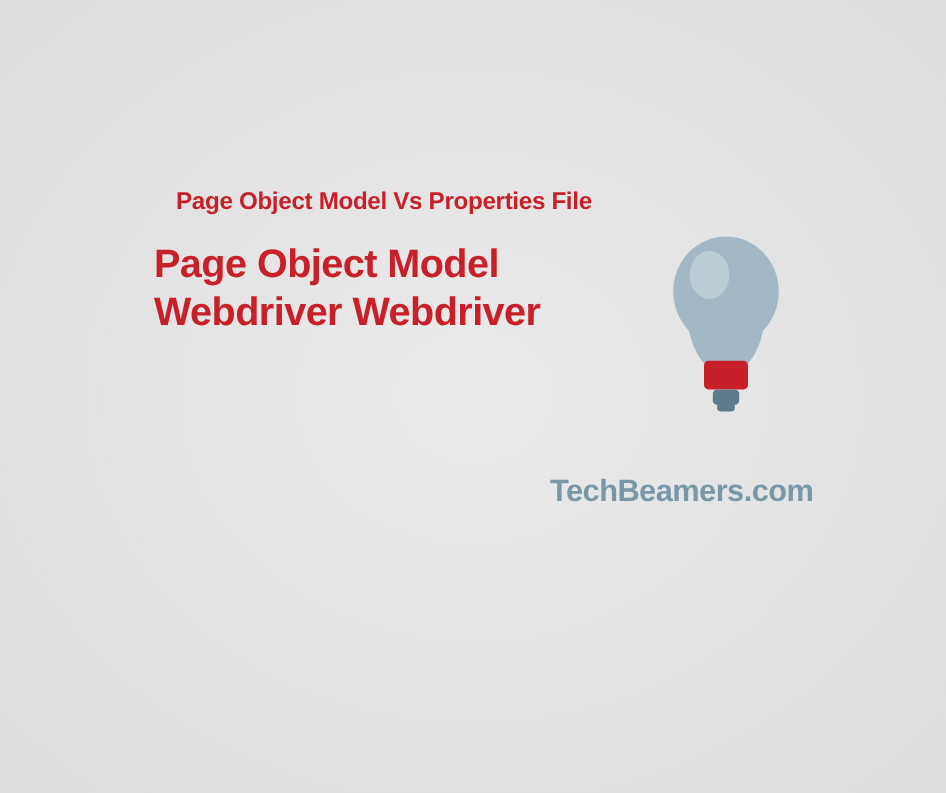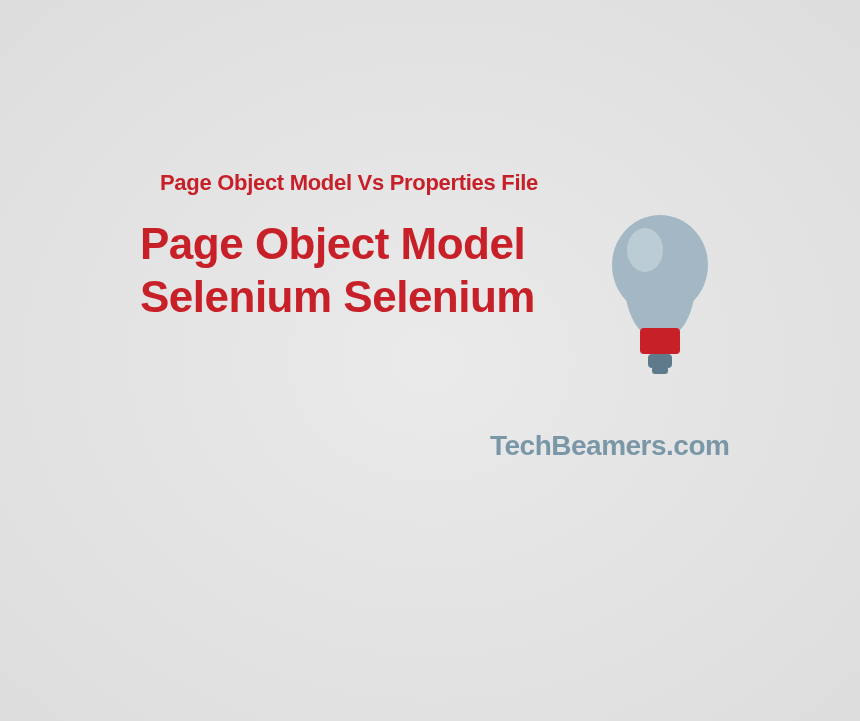--- a/index.html
+++ b/index.html
@@ -20,53 +20,53 @@
     .subtitle {
       color: #c82028;
       font-size: 22px;
       font-weight: bold;
       margin-left: 20px;
       margin-bottom: 22px;
       letter-spacing: -0.3px;
     }
     .title {
       color: #c82028;
-      font-size: 44px;
+      font-size: 36px;
       font-weight: 900;
       line-height: 1.2;
       letter-spacing: -0.5px;
       font-stretch: condensed;
       font-family: "Arial Black", "Arial Bold", Arial, sans-serif;
     }
     .lightbulb-container {
       position: absolute;
       top: 210px;
       left: 600px;
       width: 120px;
       height: 180px;
     }
     .site-brand {
       position: absolute;
       top: 430px;
-      left: 490px;
+      left: 500px;
       color: #7a97a8;
       font-size: 28px;
       font-weight: bold;
       letter-spacing: -0.5px;
       font-family: "Arial Black", "Arial Bold", Arial, sans-serif;
     }
   </style>
 </head>
 <body>
 
 <div class="content-area">
   <div class="subtitle">Page Object Model Vs Properties File</div>
   <div class="title">
     <div>Page Object Model</div>
-    <div>Selenium Selenium</div>
+    <div>Webdriver Webdriver</div>
   </div>
 </div>
 
 <div class="lightbulb-container">
   <svg width="120" height="180" viewBox="0 0 120 180">
     <ellipse cx="60" cy="55" rx="48" ry="50" fill="#a3b8c4"></ellipse>
     <ellipse cx="45" cy="40" rx="18" ry="22" fill="#c5d4dd" opacity="0.7"></ellipse>
     <path d="M 25 85 Q 30 110 40 120 L 80 120 Q 90 110 95 85 Q 90 95 60 100 Q 30 95 25 85 Z" fill="#a3b8c4"></path>
     <rect x="40" y="118" width="40" height="26" rx="4" fill="#c82028"></rect>
     <rect x="48" y="144" width="24" height="14" rx="4" fill="#5f7a8a"></rect>

